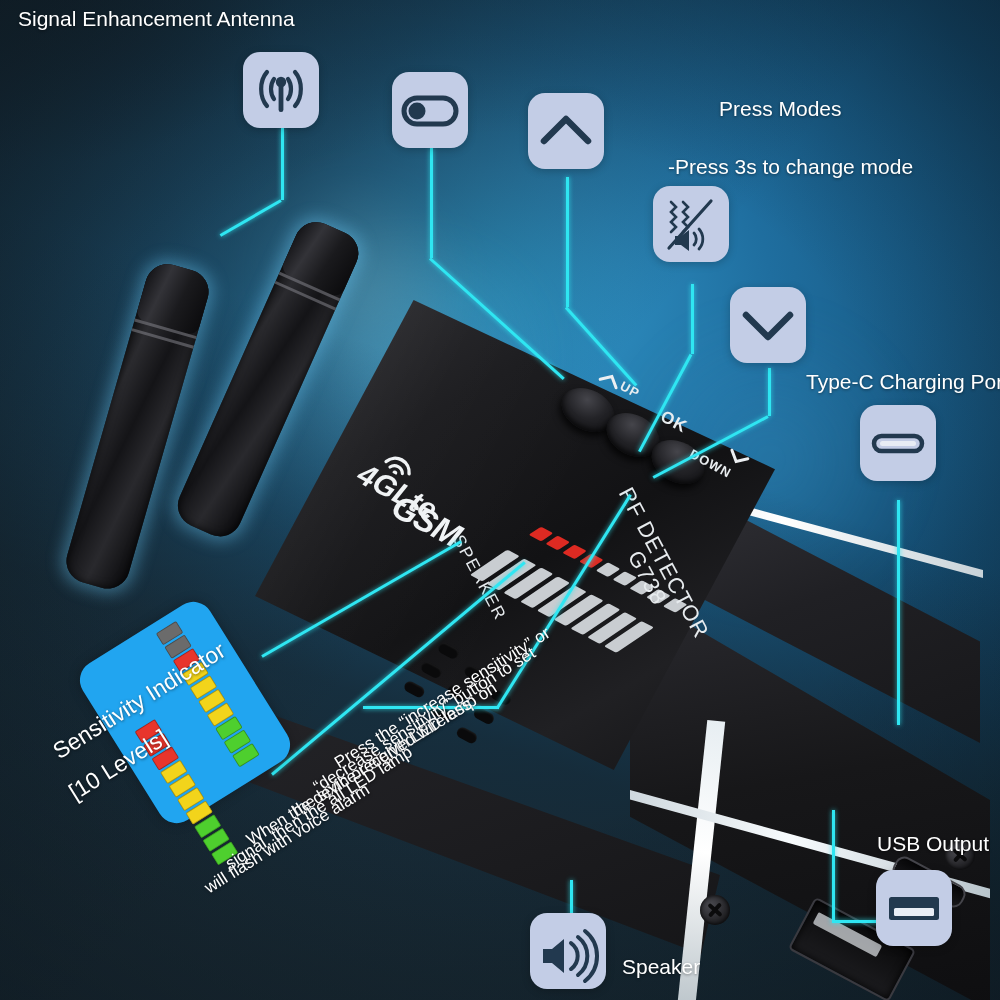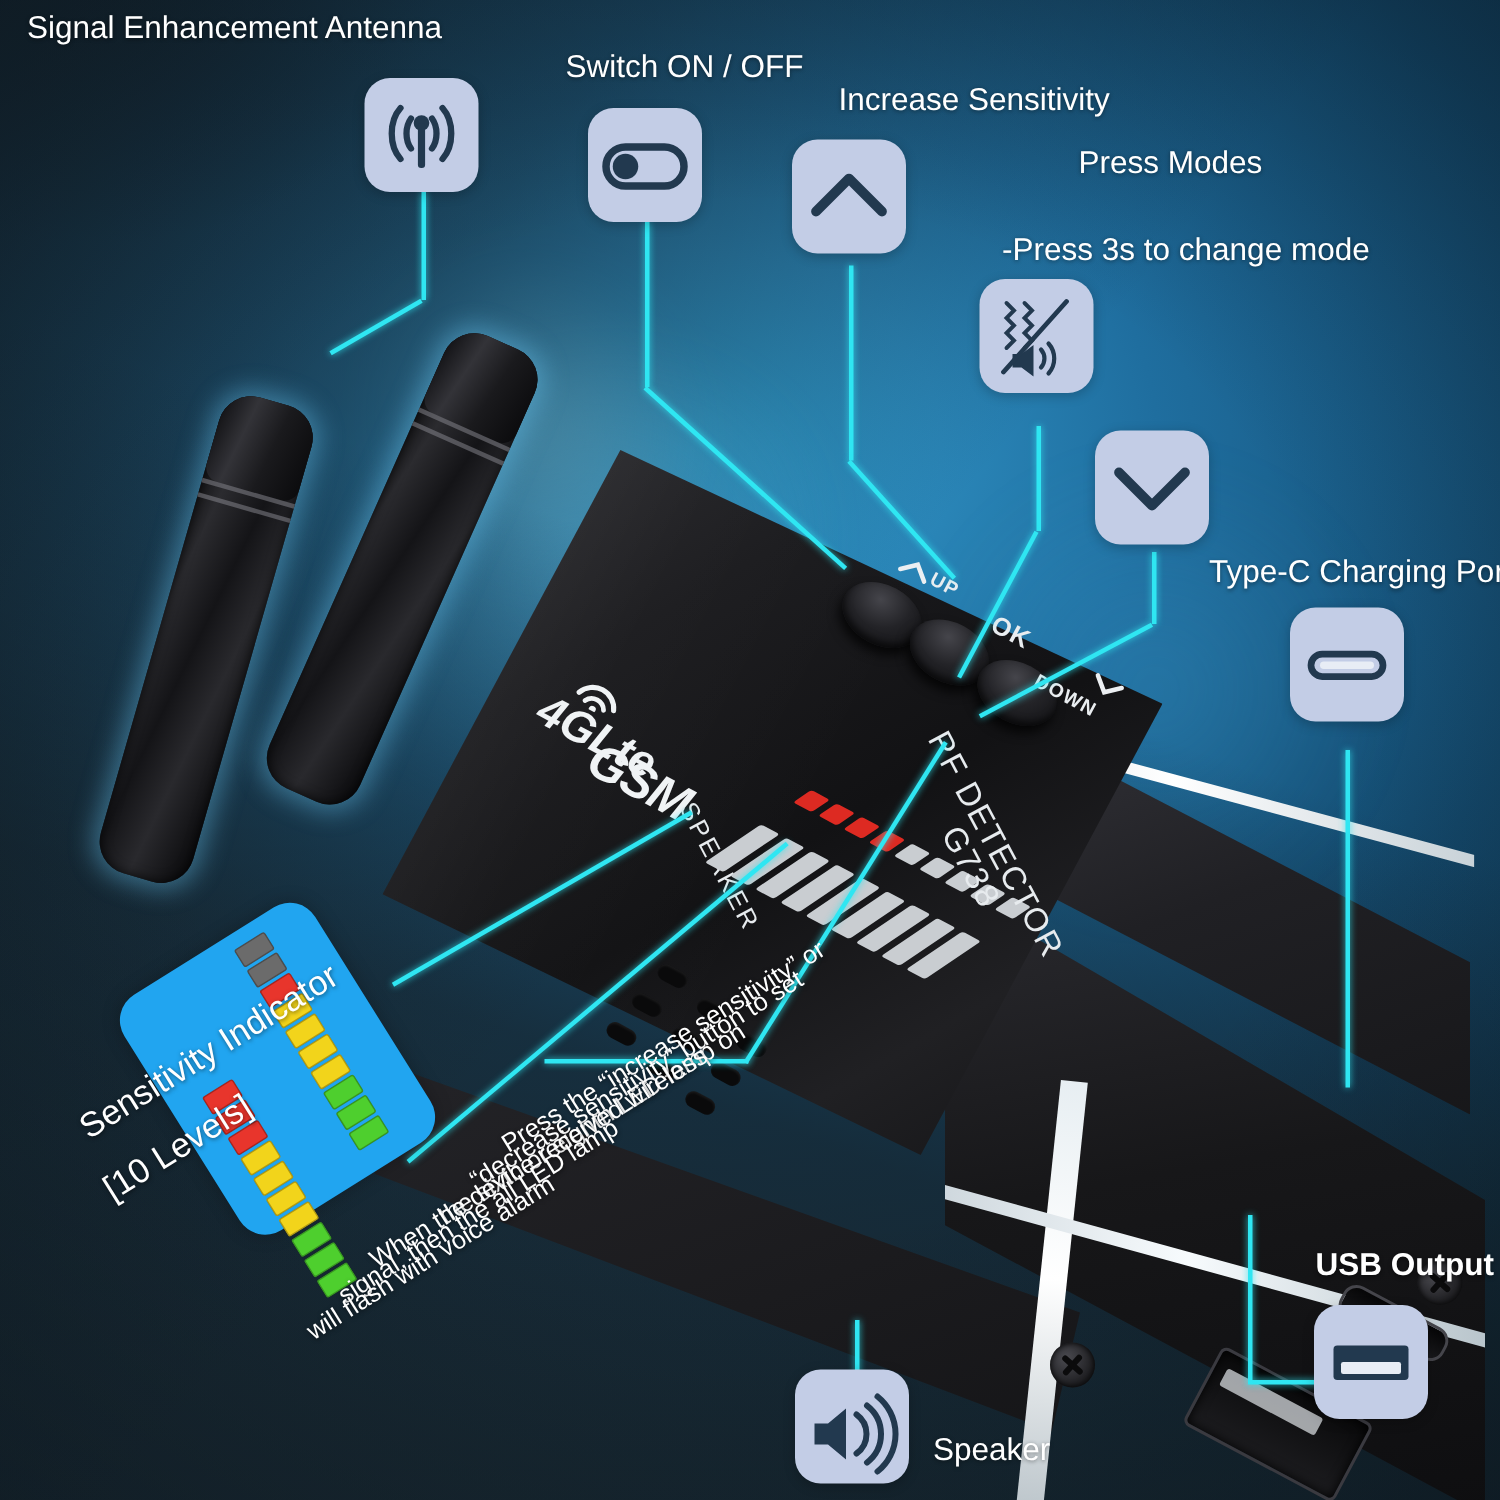--- a/index.html
+++ b/index.html
@@ -270,28 +270,26 @@
 
   <div class="line v" style="left:570px;top:880px;height:38px;"></div>
 
   <div class="line d" style="left:497px;top:707px;width:252px;transform:rotate(-58deg);"></div>
   <div class="line d" style="left:363px;top:706px;width:136px;transform:rotate(0deg);"></div>
 
   <div class="line d" style="left:262px;top:655px;width:230px;transform:rotate(-30deg);"></div>
   <div class="line d" style="left:272px;top:773px;width:330px;transform:rotate(-40deg);"></div>
 
   <div class="label" style="left:18px;top:5px;">Signal Enhancement Antenna</div>
-  <div class="label" style="left:377px;top:31px;">Switch ON / OFF</div>
-  <div class="label" style="left:559px;top:53px;">Increase Sensitivity</div>
 
   <div class="label" style="left:719px;top:95px;">Press Modes</div>
   <div class="label" style="left:668px;top:153px;">-Press 3s to change mode</div>
 
   <div class="label" style="left:806px;top:368px;">Type-C Charging Port</div>
-  <div class="label" style="left:877px;top:830px;font-weight:bold;">USB Output</div>
+  <div class="label" style="left:877px;top:830px;">USB Output</div>
   <div class="label" style="left:622px;top:953px;">Speaker</div>
 
   <div class="tile" style="left:243px;top:52px;">
     <svg viewBox="0 0 76 76">
       <g stroke="#22394f" stroke-width="4.2" fill="none" stroke-linecap="round">
         <path d="M24 20 A16 22 0 0 0 24 54"></path>
           <path d="M31 27 A10 14 0 0 0 31 47"></path>
         <path d="M52 20 A16 22 0 0 1 52 54"></path>
           <path d="M45 27 A10 14 0 0 1 45 47"></path>
       </g>

